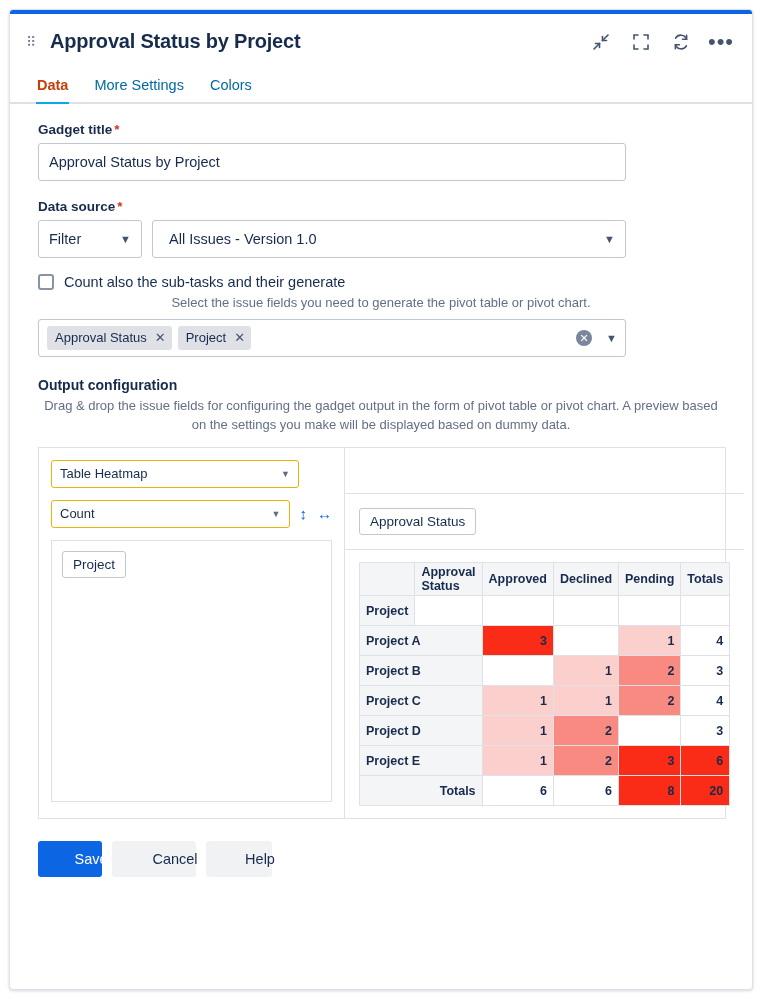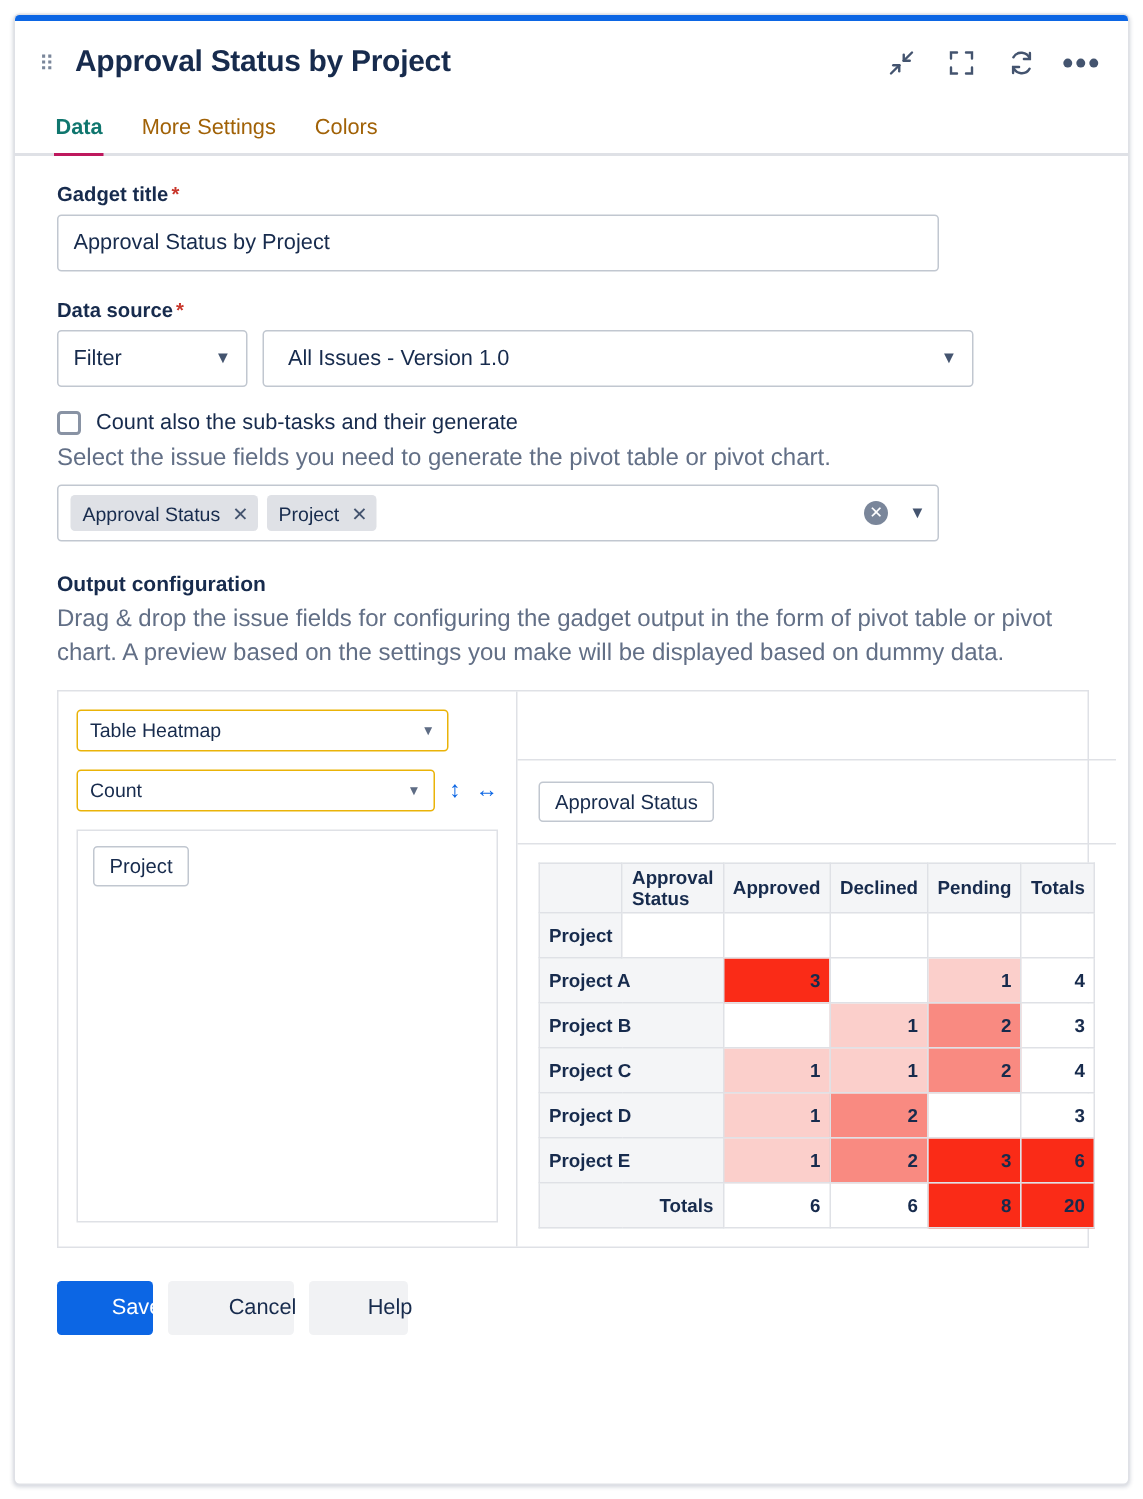--- a/index.html
+++ b/index.html
@@ -71,30 +71,30 @@
   
   .tabs {
     display: flex;
     gap: 24px;
     padding: 0 26px;
     border-bottom: 2px solid #dfe1e6;
     margin: 6px 0 0 0;
   }
   .tab {
     font-size: 14.5px;
-    color: #a16207;
+    color: #0369a1;
     padding: 6px 1px 9px 1px;
     cursor: pointer;
     position: relative;
     top: 2px;
   }
   .tab.active {
-    color: #0f766e;
-    font-weight: bold;
-    border-bottom: 2px solid #be185d;
+    color: #c2410c;
+    font-weight: bold;
+    border-bottom: 2px solid #0ea5e9;
   }
 
   
   .content { padding: 18px 28px 0 28px; }
 
   .label {
     font-size: 13.5px;
     font-weight: bold;
     color: #172b4d;
     margin-bottom: 6px;
@@ -127,21 +127,21 @@
     padding: 0 10px;
     font-size: 14.5px;
     color: #172b4d;
     cursor: pointer;
   }
   .select .chev {
     margin-left: auto;
     color: #44546f;
     font-size: 11px;
   }
-  .select-filter { width: 127px; }
+  .select-filter { width: 104px; }
   .select-source { width: 474px; padding-left: 16px; }
 
   .mt18 { margin-top: 18px; }
   .mt22 { margin-top: 22px; }
 
   .checkbox-row {
     display: flex;
     align-items: center;
     gap: 10px;
     margin-top: 16px;
@@ -152,24 +152,25 @@
     border-radius: 3px;
     background: #fff;
     cursor: pointer;
   }
   .checkbox-label {
     font-size: 14.5px;
     color: #172b4d;
   }
 
   .helper {
-    font-size: 16px;
+    font-size: 13px;
     color: #626f86;
     margin: 4px 0 6px 0;
     line-height: 1.45;
+    text-align: center;
   }
 
   .tokenfield {
     width: 588px;
     min-height: 38px;
     border: 1px solid #c1c7d0;
     border-radius: 3px;
     display: flex;
     align-items: center;
     padding: 0 8px;

